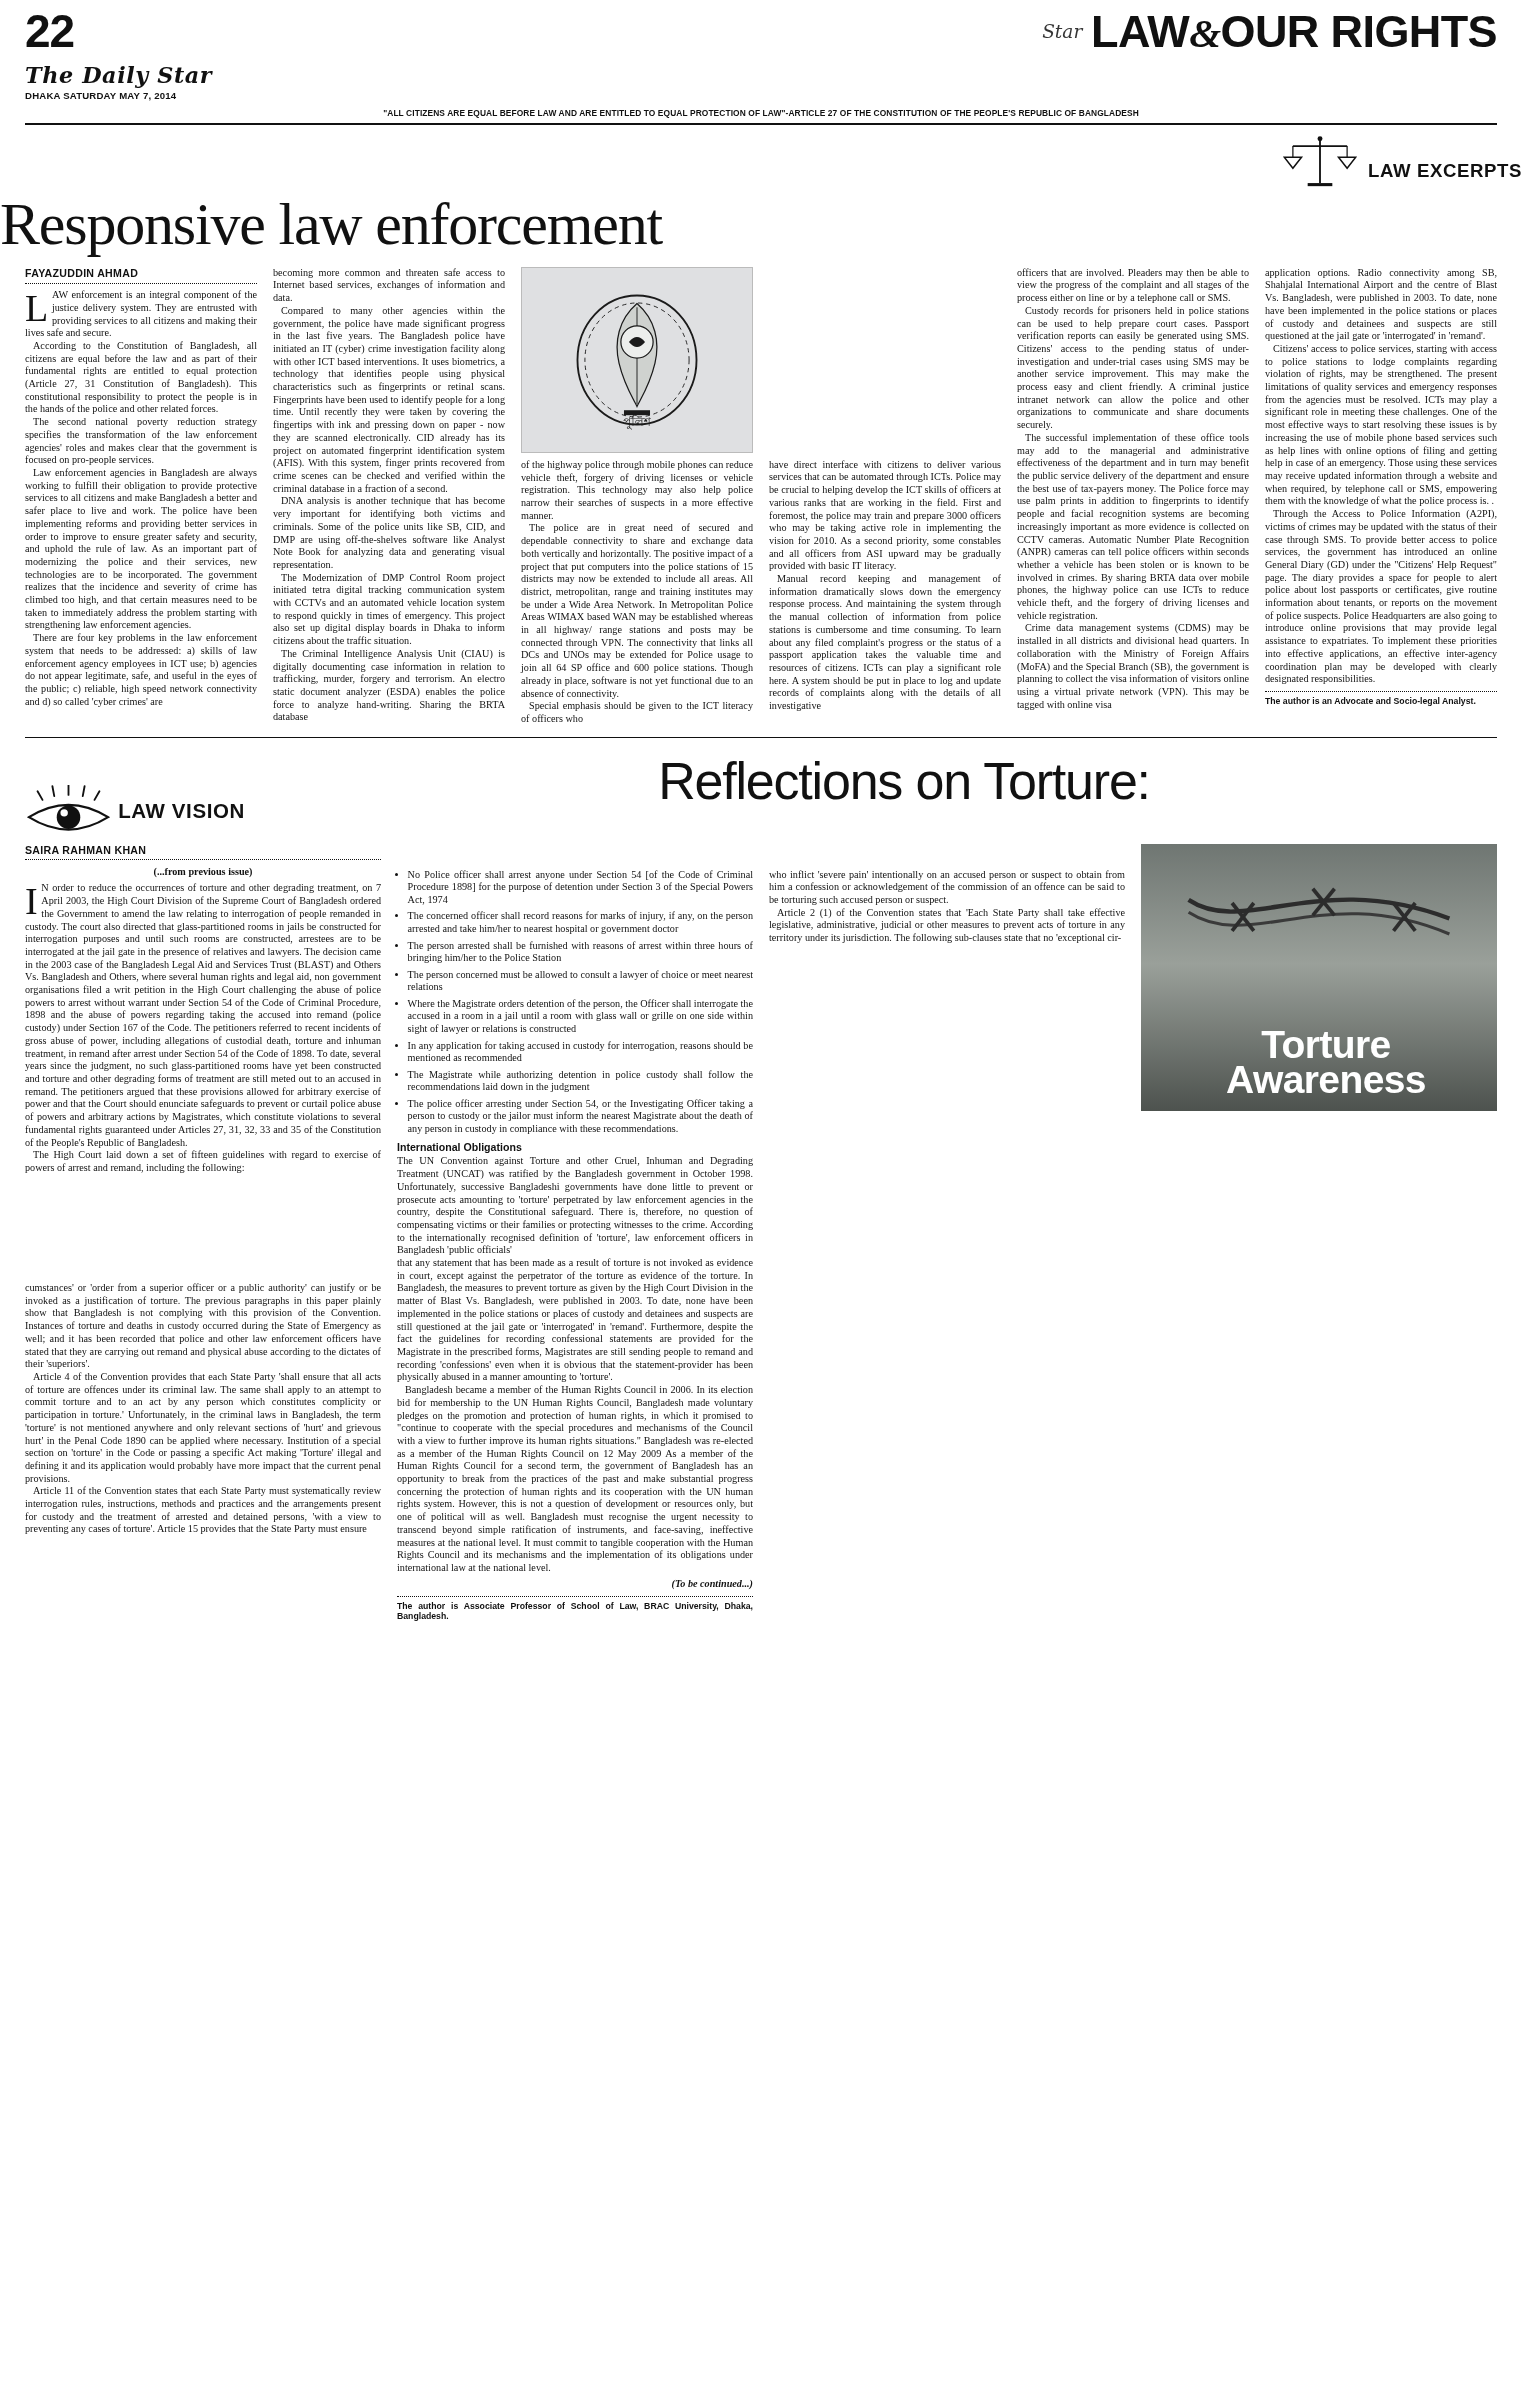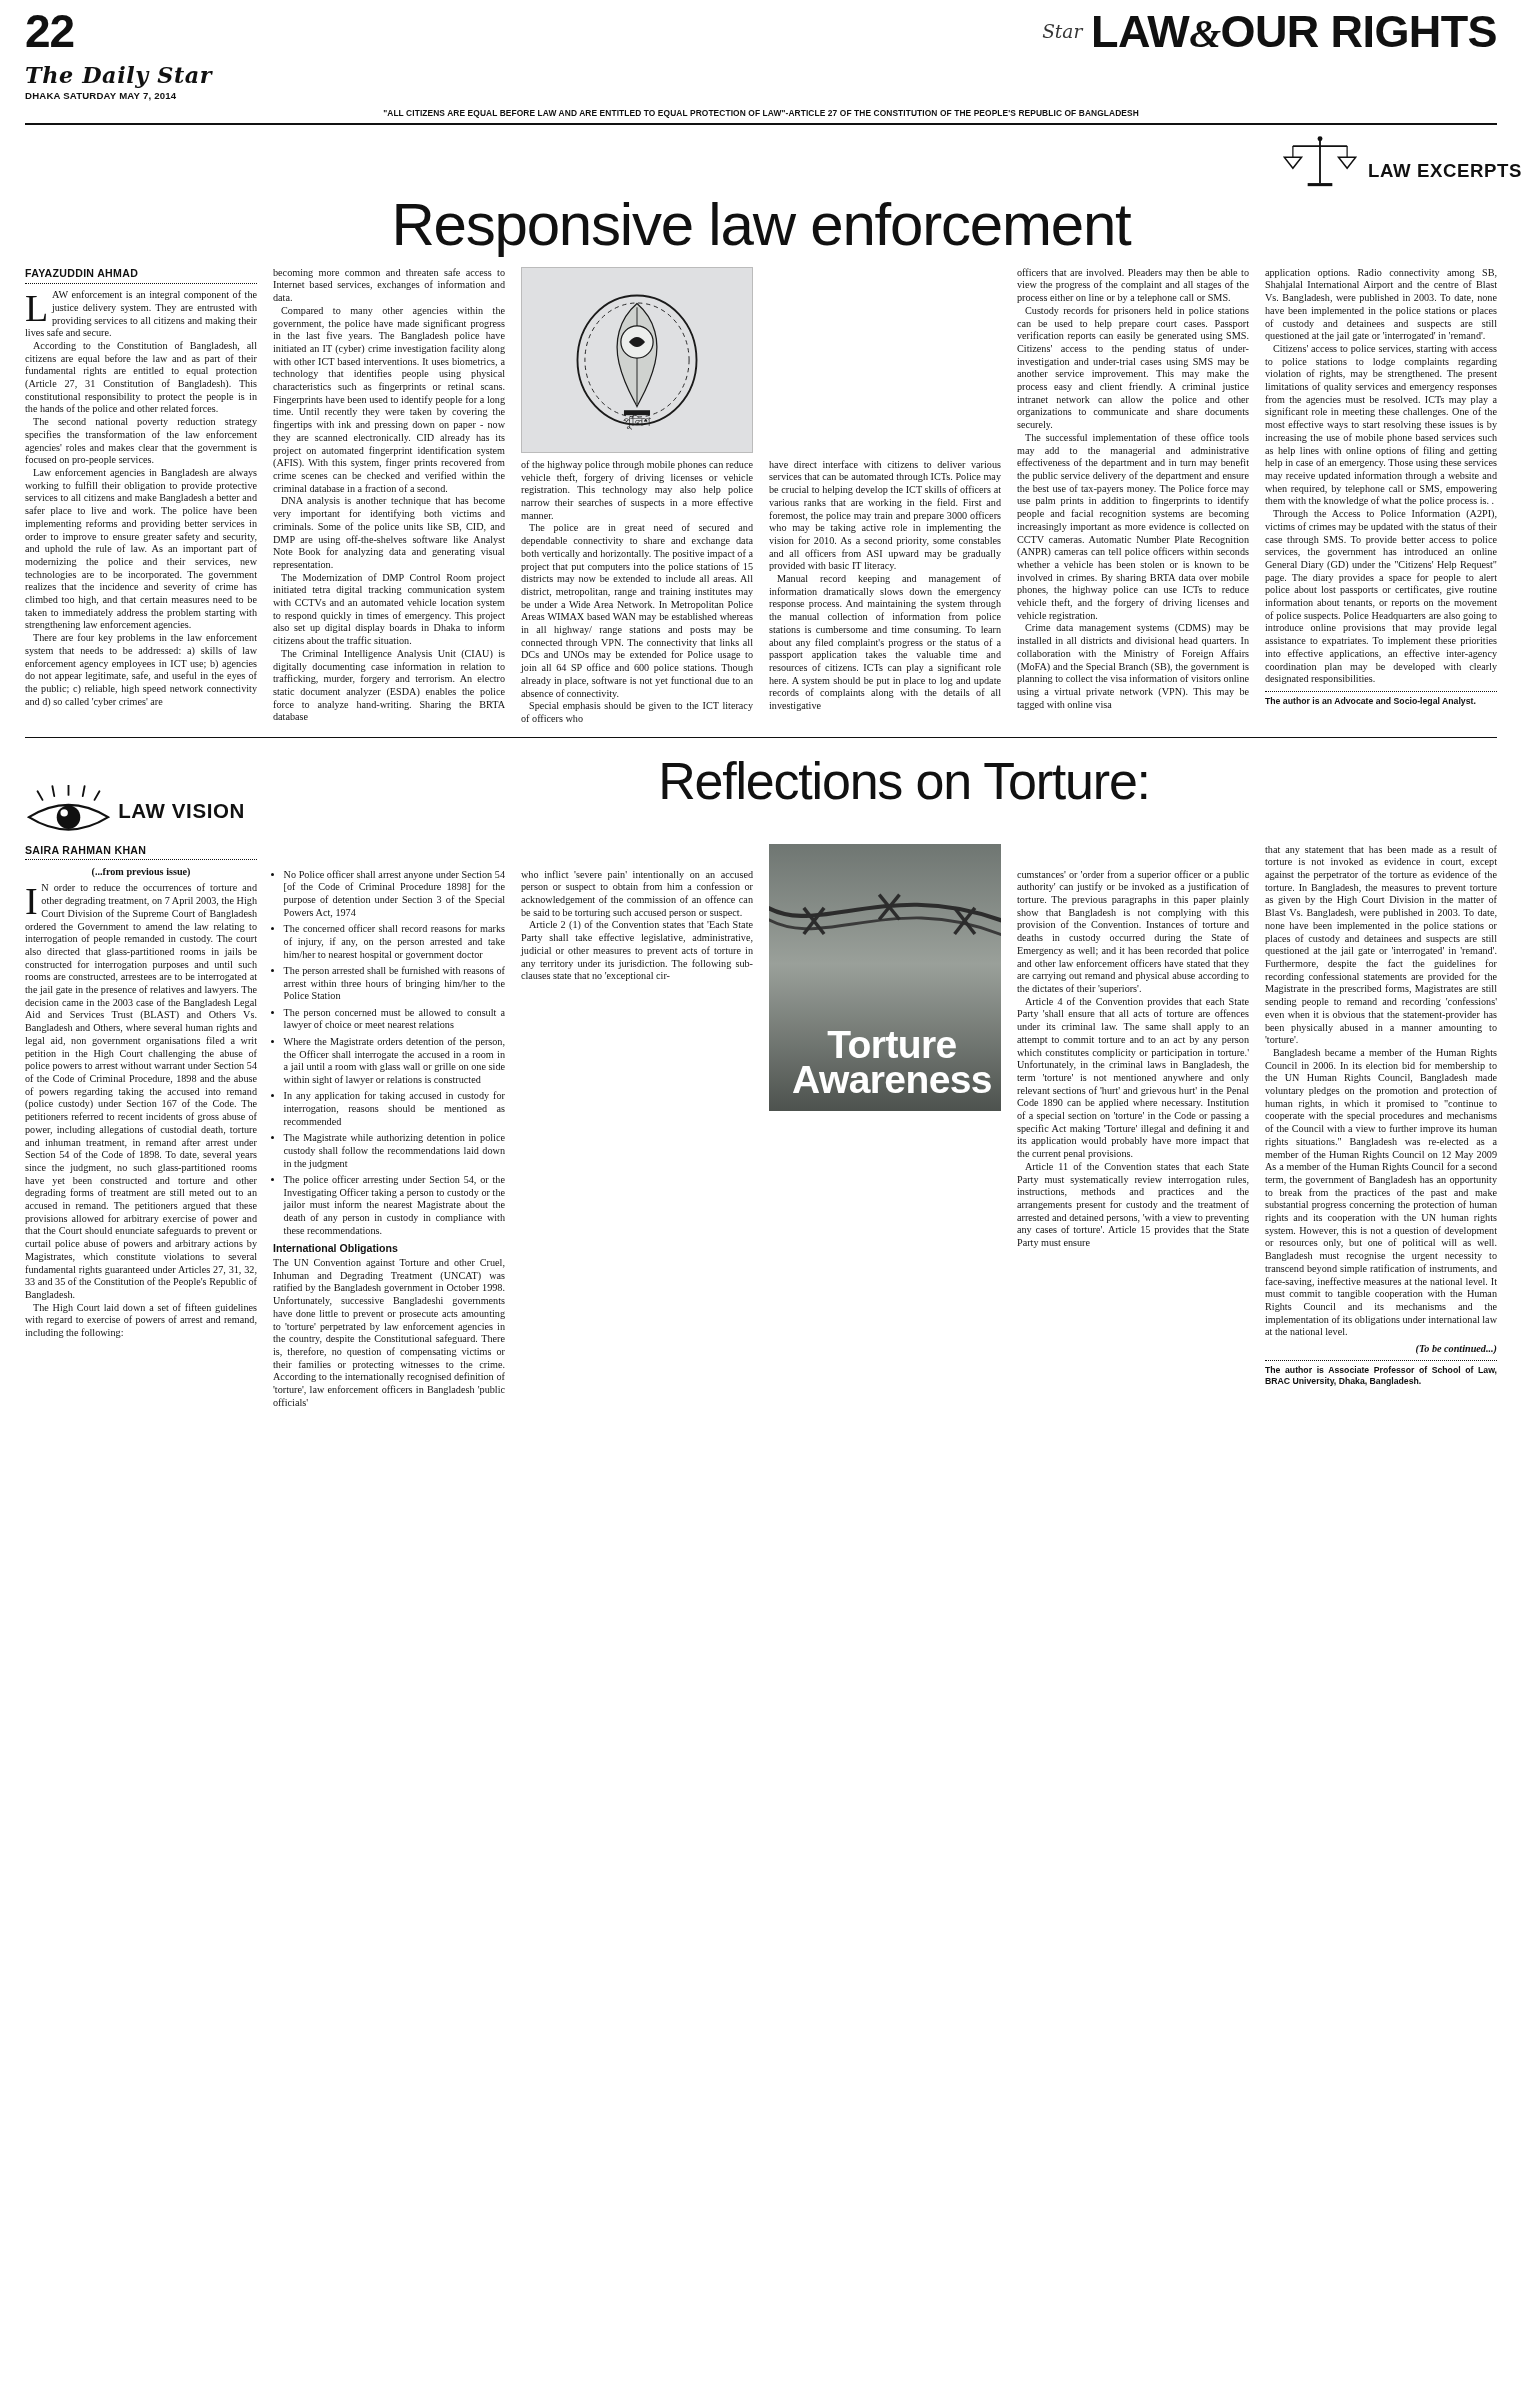--- a/index.html
+++ b/index.html
@@ -20,21 +20,21 @@
 
   .quote-bar{text-align:center;font-family:"Liberation Sans",sans-serif;font-weight:bold;font-size:8.4px;letter-spacing:0.1px;padding:6.2px 0 5px 0;}
   .quote-bar .src{font-weight:bold;}
   .rule-thick{height:2.5px;background:#111;margin:0 25px;}
   .rule-thin{height:0.6px;background:#111;margin:0 25px;}
 
   
   .excerpt-band{display:flex;align-items:flex-end;justify-content:flex-end;gap:11.2px;margin-top:10px;}
   .scales{width:74px;height:53px;position:relative;}
   .badge-label{font-family:"Liberation Sans",sans-serif;font-weight:bold;font-size:18.6px;letter-spacing:0.6px;padding-bottom:6.2px;}
-  .headline{text-align:center;font-family:Liberation Sans, sans-serif;font-weight:normal;font-size:60px;line-height:65px;letter-spacing:-1.2px;margin:3.7px 0 10px 0;}
+  .headline{text-align:left;font-family:Liberation Serif, serif;font-weight:normal;font-size:60px;line-height:65px;letter-spacing:-1.2px;margin:3.7px 0 10px 0;}
 
   
   .cols6{display:grid;grid-template-columns:repeat(6,1fr);column-gap:16px;padding:0 25px;box-sizing:border-box;}
   .col{font-size:10.2px;line-height:12.7px;text-align:justify;}
   .byline{font-family:"Liberation Sans",sans-serif;font-weight:bold;font-size:10.6px;letter-spacing:0.3px;text-transform:uppercase;}
   .byline-rule{border-bottom:0.6px dotted #111;margin:3.1px 0 5.6px 0;}
   .col p{margin:0 0 0 0;text-indent:0;}
   .col p + p{text-indent:8px;}
   .dropcap::first-letter{float:left;font-size:38px;line-height:31px;padding:3.7px 3.7px 0 0;font-family:"Liberation Serif",serif;font-weight:normal;}
 
@@ -47,21 +47,21 @@
   .end-note{font-family:"Liberation Sans",sans-serif;font-weight:bold;font-size:8.7px;line-height:10.6px;border-top:0.6px dotted #111;margin-top:5px;padding-top:3.7px;}
 
   
   .sect2{margin-top:16px;}
   .vision-row{display:grid;grid-template-columns:323px 1fr;align-items:flex-start;padding:0 25px;box-sizing:border-box;}
   .vision-badge{display:flex;align-items:center;gap:6.2px;padding-top:32px;}
   .eye{width:87px;height:52px;position:relative;}
   .vision-label{font-family:"Liberation Sans",sans-serif;font-weight:bold;font-size:20.5px;letter-spacing:0.6px;}
   .headline2{text-align:center;font-family:"Liberation Sans",sans-serif;font-size:52px;line-height:57px;letter-spacing:-1.2px;padding-right:37px;}
 
-  .cols6b{display:grid;grid-template-columns:repeat(6,1fr);column-gap:16px;padding:6.2px 25px 0 25px;box-sizing:border-box;}
+  .cols6b{display:grid;grid-template-columns:repeat(4,1fr);column-gap:16px;padding:6.2px 25px 0 25px;box-sizing:border-box;}
   .from-prev{font-weight:bold;font-size:10.2px;text-align:center;margin-bottom:3.7px;}
   ul.bullets{margin:0;padding-left:10.6px;}
   ul.bullets li{margin-bottom:3.7px;font-size:10.2px;line-height:12.7px;text-align:justify;}
   .subhead{font-family:"Liberation Sans",sans-serif;font-weight:bold;font-size:10.6px;margin:5px 0 1.9px 0;}
   .torture-img{width:100%;height:267px;background:#8e8f8a;position:relative;overflow:hidden;margin-bottom:5px;}
   .torture-img .sky{position:absolute;inset:0;background:linear-gradient(180deg,#6f7672 0%,#9aa09a 45%,#4d524e 100%);}
   .torture-txt{position:absolute;left:50%;bottom:14px;transform:translateX(-50%);color:#fff;font-family:"Liberation Sans",sans-serif;font-weight:bold;font-size:39px;line-height:35px;text-align:center;letter-spacing:-0.6px;margin-left:7px;}
   .cont{font-weight:bold;font-style:italic;text-align:right;font-size:10.2px;margin-top:3.7px;}
   .author2{font-family:"Liberation Sans",sans-serif;font-weight:bold;font-size:8.7px;line-height:10.6px;border-top:0.6px dotted #111;margin-top:5px;padding-top:3.7px;}
 </style>

